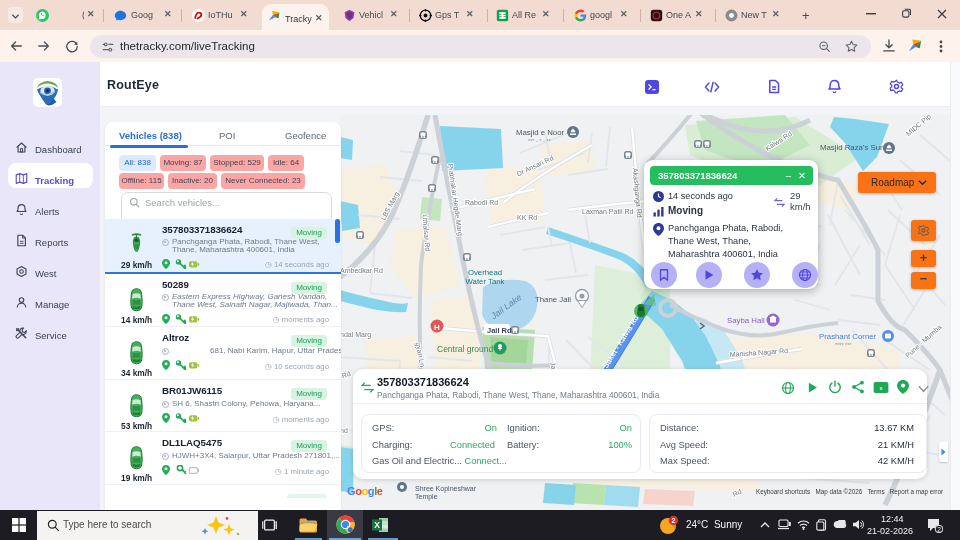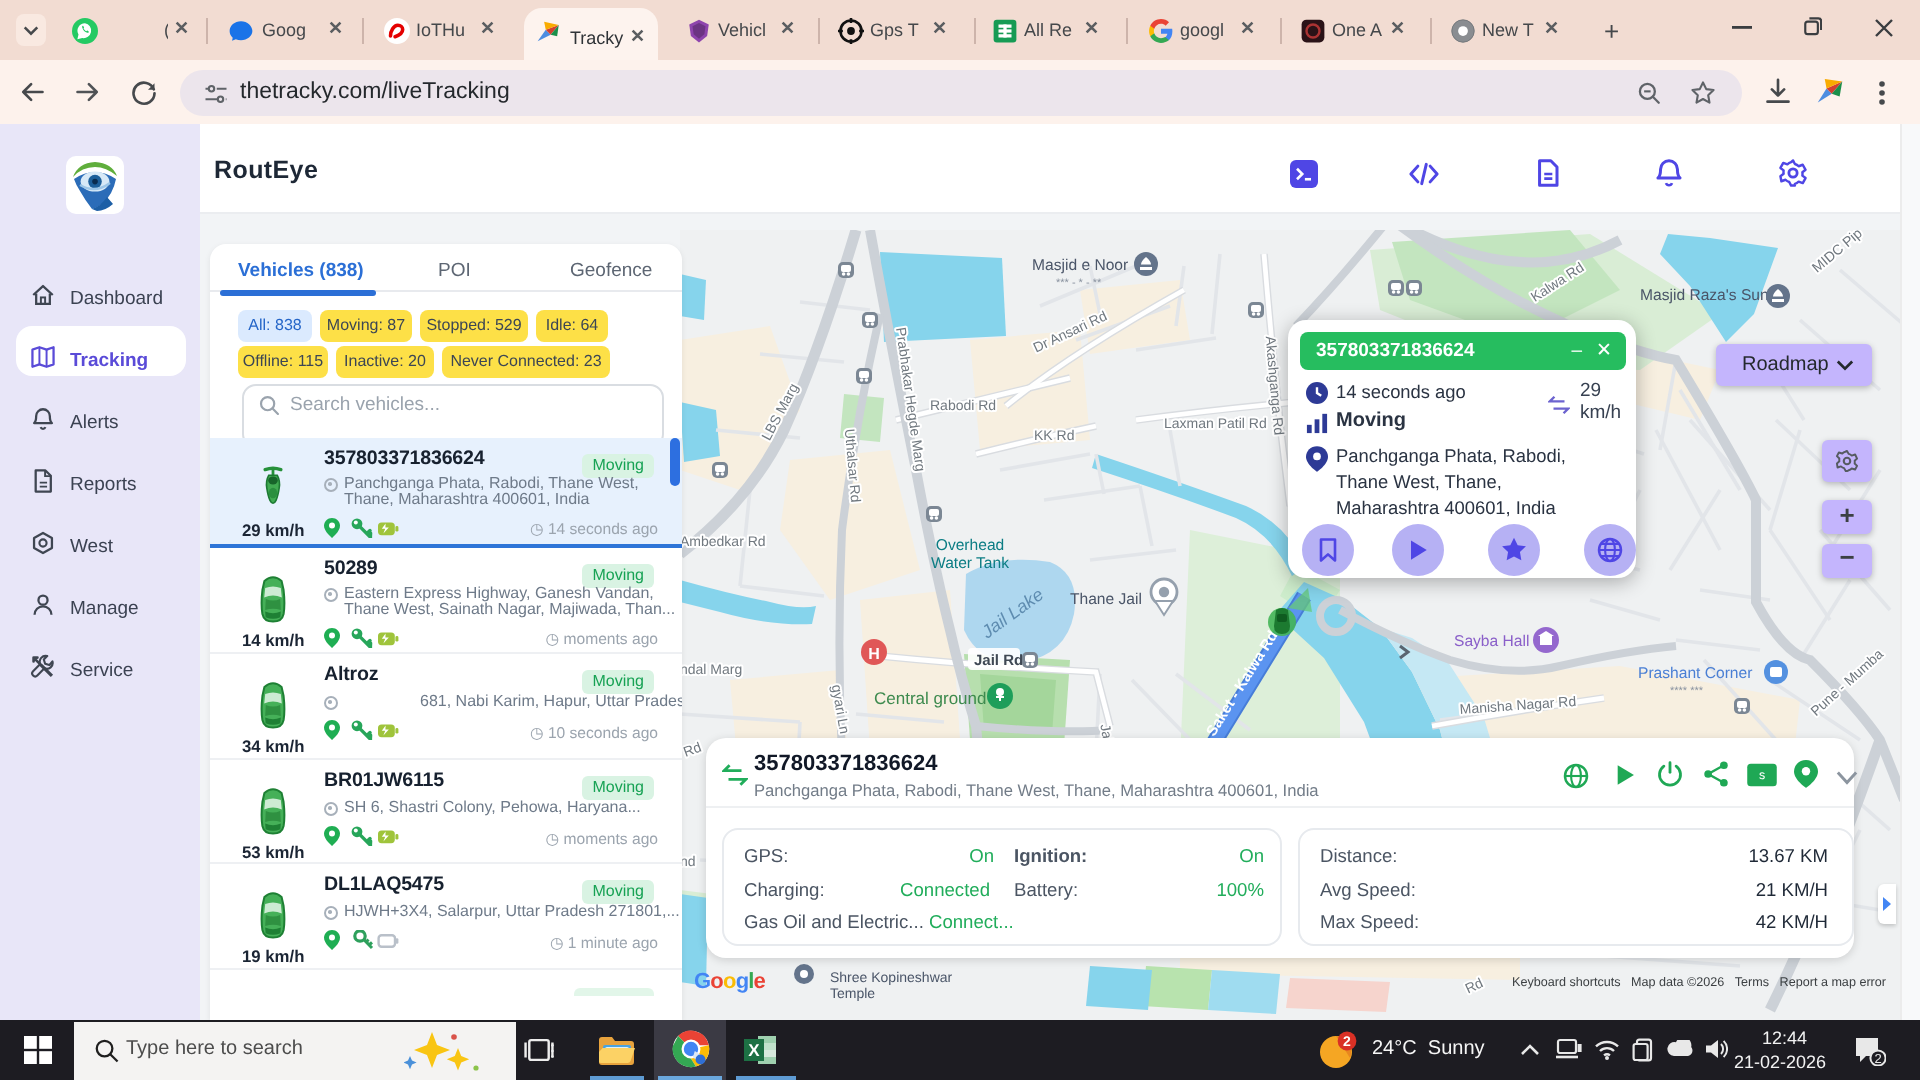--- a/index.html
+++ b/index.html
@@ -19,37 +19,37 @@
 #sidebar{position:absolute;left:0;top:0;width:100px;height:448px;background:#e8e6f8;}
 .sbitem{position:absolute;left:0;width:100px;height:26px;font-size:9.5px;color:#3b4252;}
 .sbitem .lbl{position:absolute;left:35px;top:7px;}
 .sbitem svg{position:absolute;left:15px;top:4px;}
 #sbactive{position:absolute;left:8px;top:-5px;width:85px;height:25px;background:#fff;border-radius:8px;}
 #apphdr{position:absolute;left:100px;top:0;width:860px;height:45px;background:#fff;border-bottom:1px solid #ebedf0;}
 #apphdr .brand{position:absolute;left:7px;top:16px;font-size:12.5px;font-weight:bold;color:#1e2836;letter-spacing:.2px;}
 
 #vpanel{position:absolute;left:105px;top:60px;width:236px;height:388px;background:#fff;border-radius:8px 8px 0 0;overflow:hidden;box-shadow:0 1px 3px rgba(0,0,0,.08);}
 .ptab{position:absolute;top:8px;font-size:9.5px;color:#5d6673;}
-.chip{position:absolute;height:16px;border-radius:4px;background:#fde047;color:#3c4654;font-size:8px;line-height:16px;text-align:center;}
+.chip{position:absolute;height:16px;border-radius:4px;background:#fca5a5;color:#3c4654;font-size:8px;line-height:16px;text-align:center;}
 #searchbox{position:absolute;left:16px;top:70px;width:211px;height:32px;border:1px solid #d9dde2;border-radius:7px;}
 .card{position:absolute;left:0;width:236px;background:#fff;border-bottom:1px solid #eef0f3;}
 .card .nm{position:absolute;left:57px;top:5px;font-size:9.8px;font-weight:bold;color:#17212f;letter-spacing:-.1px;}
 .card .mv{position:absolute;right:14px;top:8px;height:12px;line-height:12px;padding:0 5px;background:#d9f3e3;color:#17a254;font-size:8px;border-radius:3px;}
 .card .ad{position:absolute;left:67px;font-size:8px;color:#6e7a89;line-height:8px;width:162px;white-space:nowrap;}
 .card .adic{position:absolute;left:57px;width:7px;height:7px;border:1.3px solid #a7b0ba;border-radius:50%;}
 .card .adic:after{content:"";position:absolute;left:1.4px;top:1.4px;width:1.8px;height:1.8px;background:#a7b0ba;border-radius:50%;}
 .card .sp{position:absolute;left:16px;font-size:8.4px;font-weight:bold;color:#1b2534;}
 .card .tm{position:absolute;right:12px;font-size:7.8px;color:#9ba4ae;}
 
 #popup{position:absolute;left:644px;top:98px;width:174px;height:129px;background:#fff;border-radius:9px;box-shadow:0 2px 10px rgba(0,0,0,.3);}
 #popup .hd{position:absolute;left:6px;top:6px;width:163px;height:19px;background:#26bd5f;border-radius:4px;color:#fff;font-size:9.5px;font-weight:bold;line-height:19px;padding-left:8px;}
 #popup .row{position:absolute;left:24px;font-size:9.2px;color:#2a3342;}
 .pbtn{position:absolute;width:26px;height:26px;border-radius:50%;background:#b6b1f4;top:102px;}
 
-.mapbtn{position:absolute;background:#c4b5fd;border-radius:3px;box-shadow:0 1px 3px rgba(0,0,0,.25);color:#24292e;}
+.mapbtn{position:absolute;background:#f97316;border-radius:3px;box-shadow:0 1px 3px rgba(0,0,0,.25);color:#24292e;}
 
 #dpanel{position:absolute;left:353px;top:307px;width:574px;height:110px;background:#fff;border-radius:10px;box-shadow:0 1px 5px rgba(0,0,0,.15);}
 .dcard{position:absolute;top:45px;height:59px;border:1px solid #e7eaee;border-radius:8px;background:#fff;}
 .drow{position:absolute;font-size:9.3px;color:#4b5563;}
 .grn{color:#21ad5b;}
 
 #taskbar{position:absolute;left:0;top:510px;width:960px;height:30px;background:#1d1c22;}
 #tsearch{position:absolute;left:37px;top:511px;width:221px;height:29px;background:#f4f3f2;}
 .tbw{position:absolute;color:#f2f2f2;}
 </style>
@@ -671,21 +671,21 @@
       <div class="card" style="top:152px;height:53px;">
         <svg class="abs" style="left:25px;top:12px" width="13" height="26" viewBox="0 0 13 26">
             <path d="M2.2 4.5 Q6.5 0.8 10.8 4.5 L11.8 9 Q12.6 16 11.8 21 Q11 24.8 6.5 24.8 Q2 24.8 1.2 21 Q0.4 16 1.2 9 Z" fill="#45b058" stroke="#1e8034" stroke-width="1"></path>
             <path d="M2.6 8 Q6.5 6.4 10.4 8 L10.9 12.8 Q6.5 10.8 2.1 12.8 Z" fill="#cdebd3"></path>
             <path d="M2.9 13.5 Q6.5 15 10.1 13.5 L10.4 19 Q6.5 17.8 2.6 19 Z" fill="#2f9141"></path>
             <path d="M2.6 19.8 Q6.5 21.5 10.4 19.8 L10.2 22.6 Q6.5 24.1 2.8 22.6 Z" fill="#1e8034"></path>
           </svg>
         <div class="nm">50289</div>
           <div class="mv">Moving</div>
         <div class="adic" style="top:20px;"></div>
-          <div class="ad" style="top:19px;">Eastern Express Highway, Ganesh Vandan,<br>Thane West, Sainath Nagar, Majiwada, Than...</div>
+          <div class="ad" style="top:19px;font-style:italic;">Eastern Express Highway, Ganesh Vandan,<br>Thane West, Sainath Nagar, Majiwada, Than...</div>
         <div class="sp" style="top:41px;">14 km/h</div>
         <svg class="abs" style="left:57px;top:40px" width="44" height="10" viewBox="0 0 44 10">
             <path d="M4 0 C1.8 0 0 1.7 0 3.9 C0 6.8 4 10 4 10 S8 6.8 8 3.9 C8 1.7 6.2 0 4 0z" fill="#1fae53"></path>
             <circle cx="4" cy="3.8" r="1.5" fill="#fff"></circle>
             <circle cx="16.5" cy="2.9" r="2.7" fill="#27a65a"></circle>
             <circle cx="15.9" cy="2.3" r="1" fill="#fff"></circle>
             <path d="M18.3 4.7 L23.2 9.6 M23.2 9.6 l0.1-2.1 M21.4 7.8 l1.6-1.5" stroke="#27a65a" stroke-width="1.7" stroke-linecap="round"></path>
             <rect x="27" y="2.2" width="8.4" height="6.4" rx="1.8" fill="#9fc43b"></rect>
             <rect x="35.7" y="4" width="1.5" height="2.8" rx=".7" fill="#9fc43b"></rect>
             <path d="M30.8 2.8 l-1.9 2.6 h1.7 l-.9 2.4 2.7-3 h-1.7 z" fill="#fff"></path>
@@ -861,21 +861,21 @@
           <path d="M6 0 C2.6 0 0 2.6 0 5.8 C0 10 6 14 6 14 S12 10 12 5.8 C12 2.6 9.4 0 6 0z" fill="#1fa855"></path>
           <circle cx="6" cy="5.6" r="2.1" fill="#fff"></circle>
         </svg>
       <svg class="abs" style="left:565px;top:16px" width="11" height="8" viewBox="0 0 12 8">
           <path d="M1 1 L6 6.5 L11 1" stroke="#8c959f" stroke-width="1.6" fill="none"></path>
         </svg>
       <div class="abs" style="left:0;top:34px;width:574px;height:1px;background:#eef0f2;"></div>
       <div class="dcard" style="left:8px;width:280px;">
         <div class="drow" style="left:10px;top:8px;">GPS:</div>
           <div class="drow grn" style="left:90px;top:8px;width:45px;text-align:right;">On</div>
-        <div class="drow" style="left:145px;top:8px;font-weight:bold;">Ignition:</div>
+        <div class="drow" style="left:145px;top:8px;">Ignition:</div>
           <div class="drow grn" style="left:225px;top:8px;width:45px;text-align:right;">On</div>
         <div class="drow" style="left:10px;top:25px;">Charging:</div>
           <div class="drow grn" style="left:88px;top:25px;width:45px;text-align:right;">Connected</div>
         <div class="drow" style="left:145px;top:25px;">Battery:</div>
           <div class="drow grn" style="left:225px;top:25px;width:45px;text-align:right;">100%</div>
         <div class="drow" style="left:10px;top:41px;">Gas Oil and Electric... <span class="grn">Connect...</span></div>
       </div>
       <div class="dcard" style="left:296px;width:278px;">
         <div class="drow" style="left:10px;top:8px;">Distance:</div>
           <div class="drow" style="right:12px;top:8px;color:#1f2937;">13.67 KM</div>

